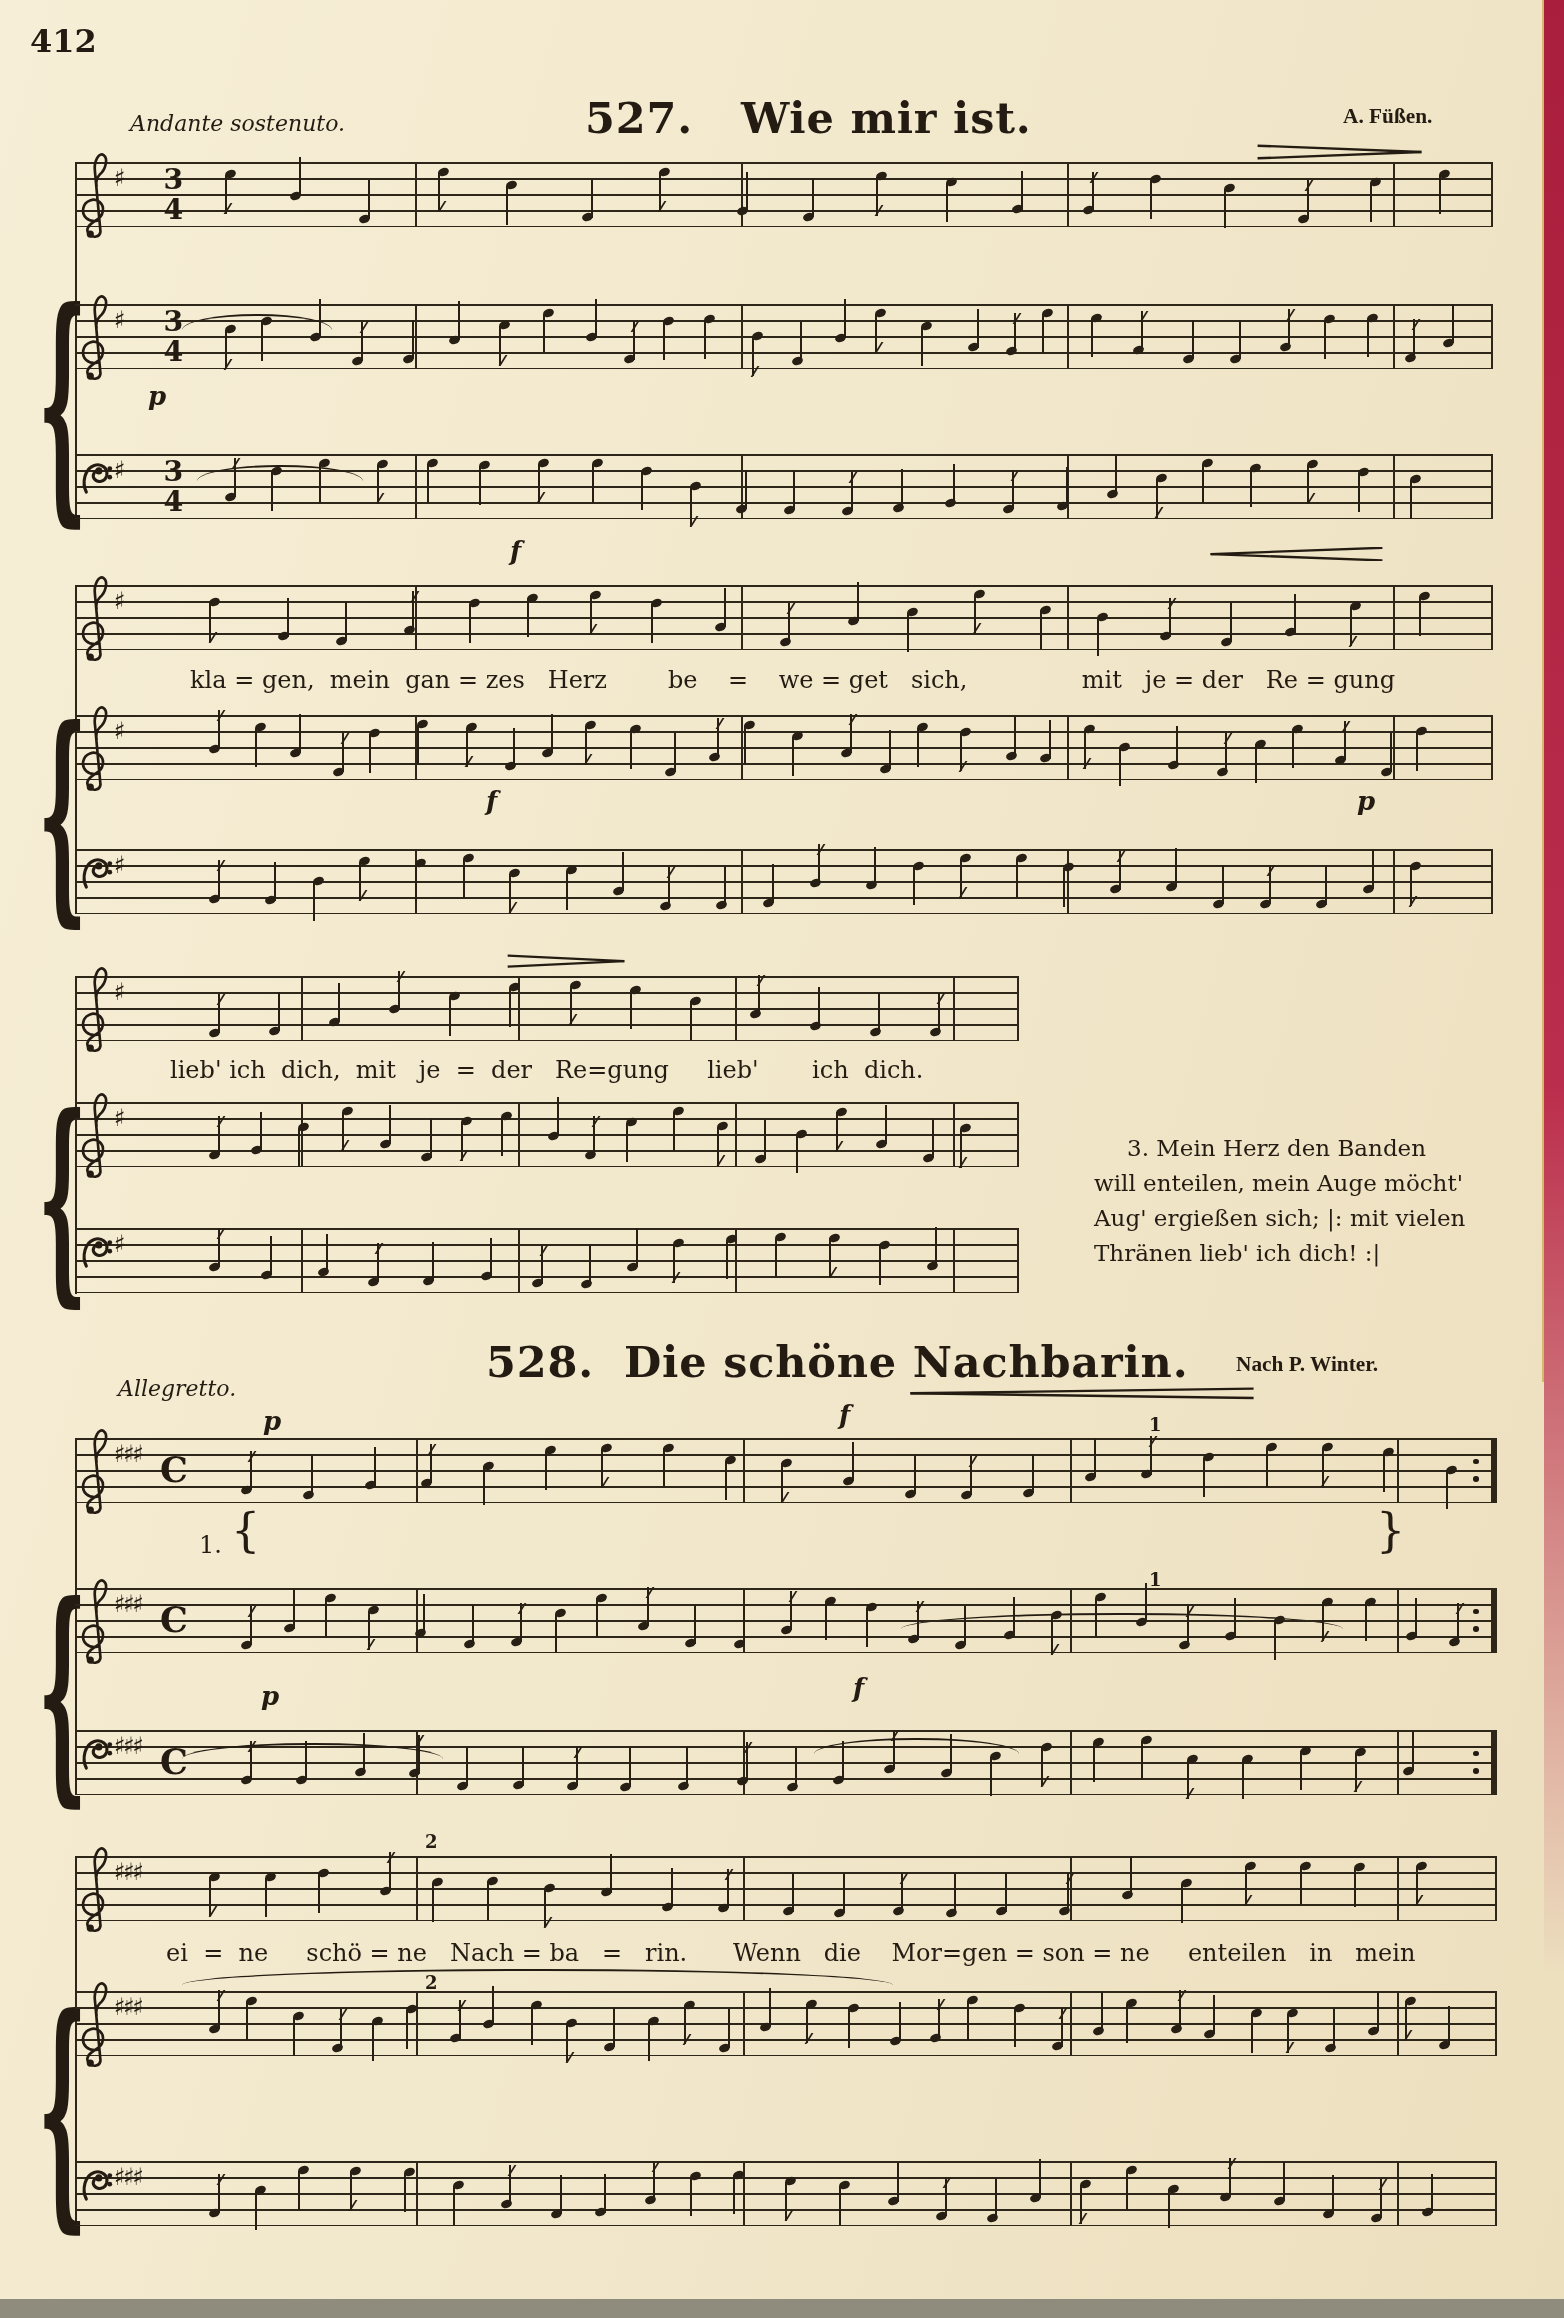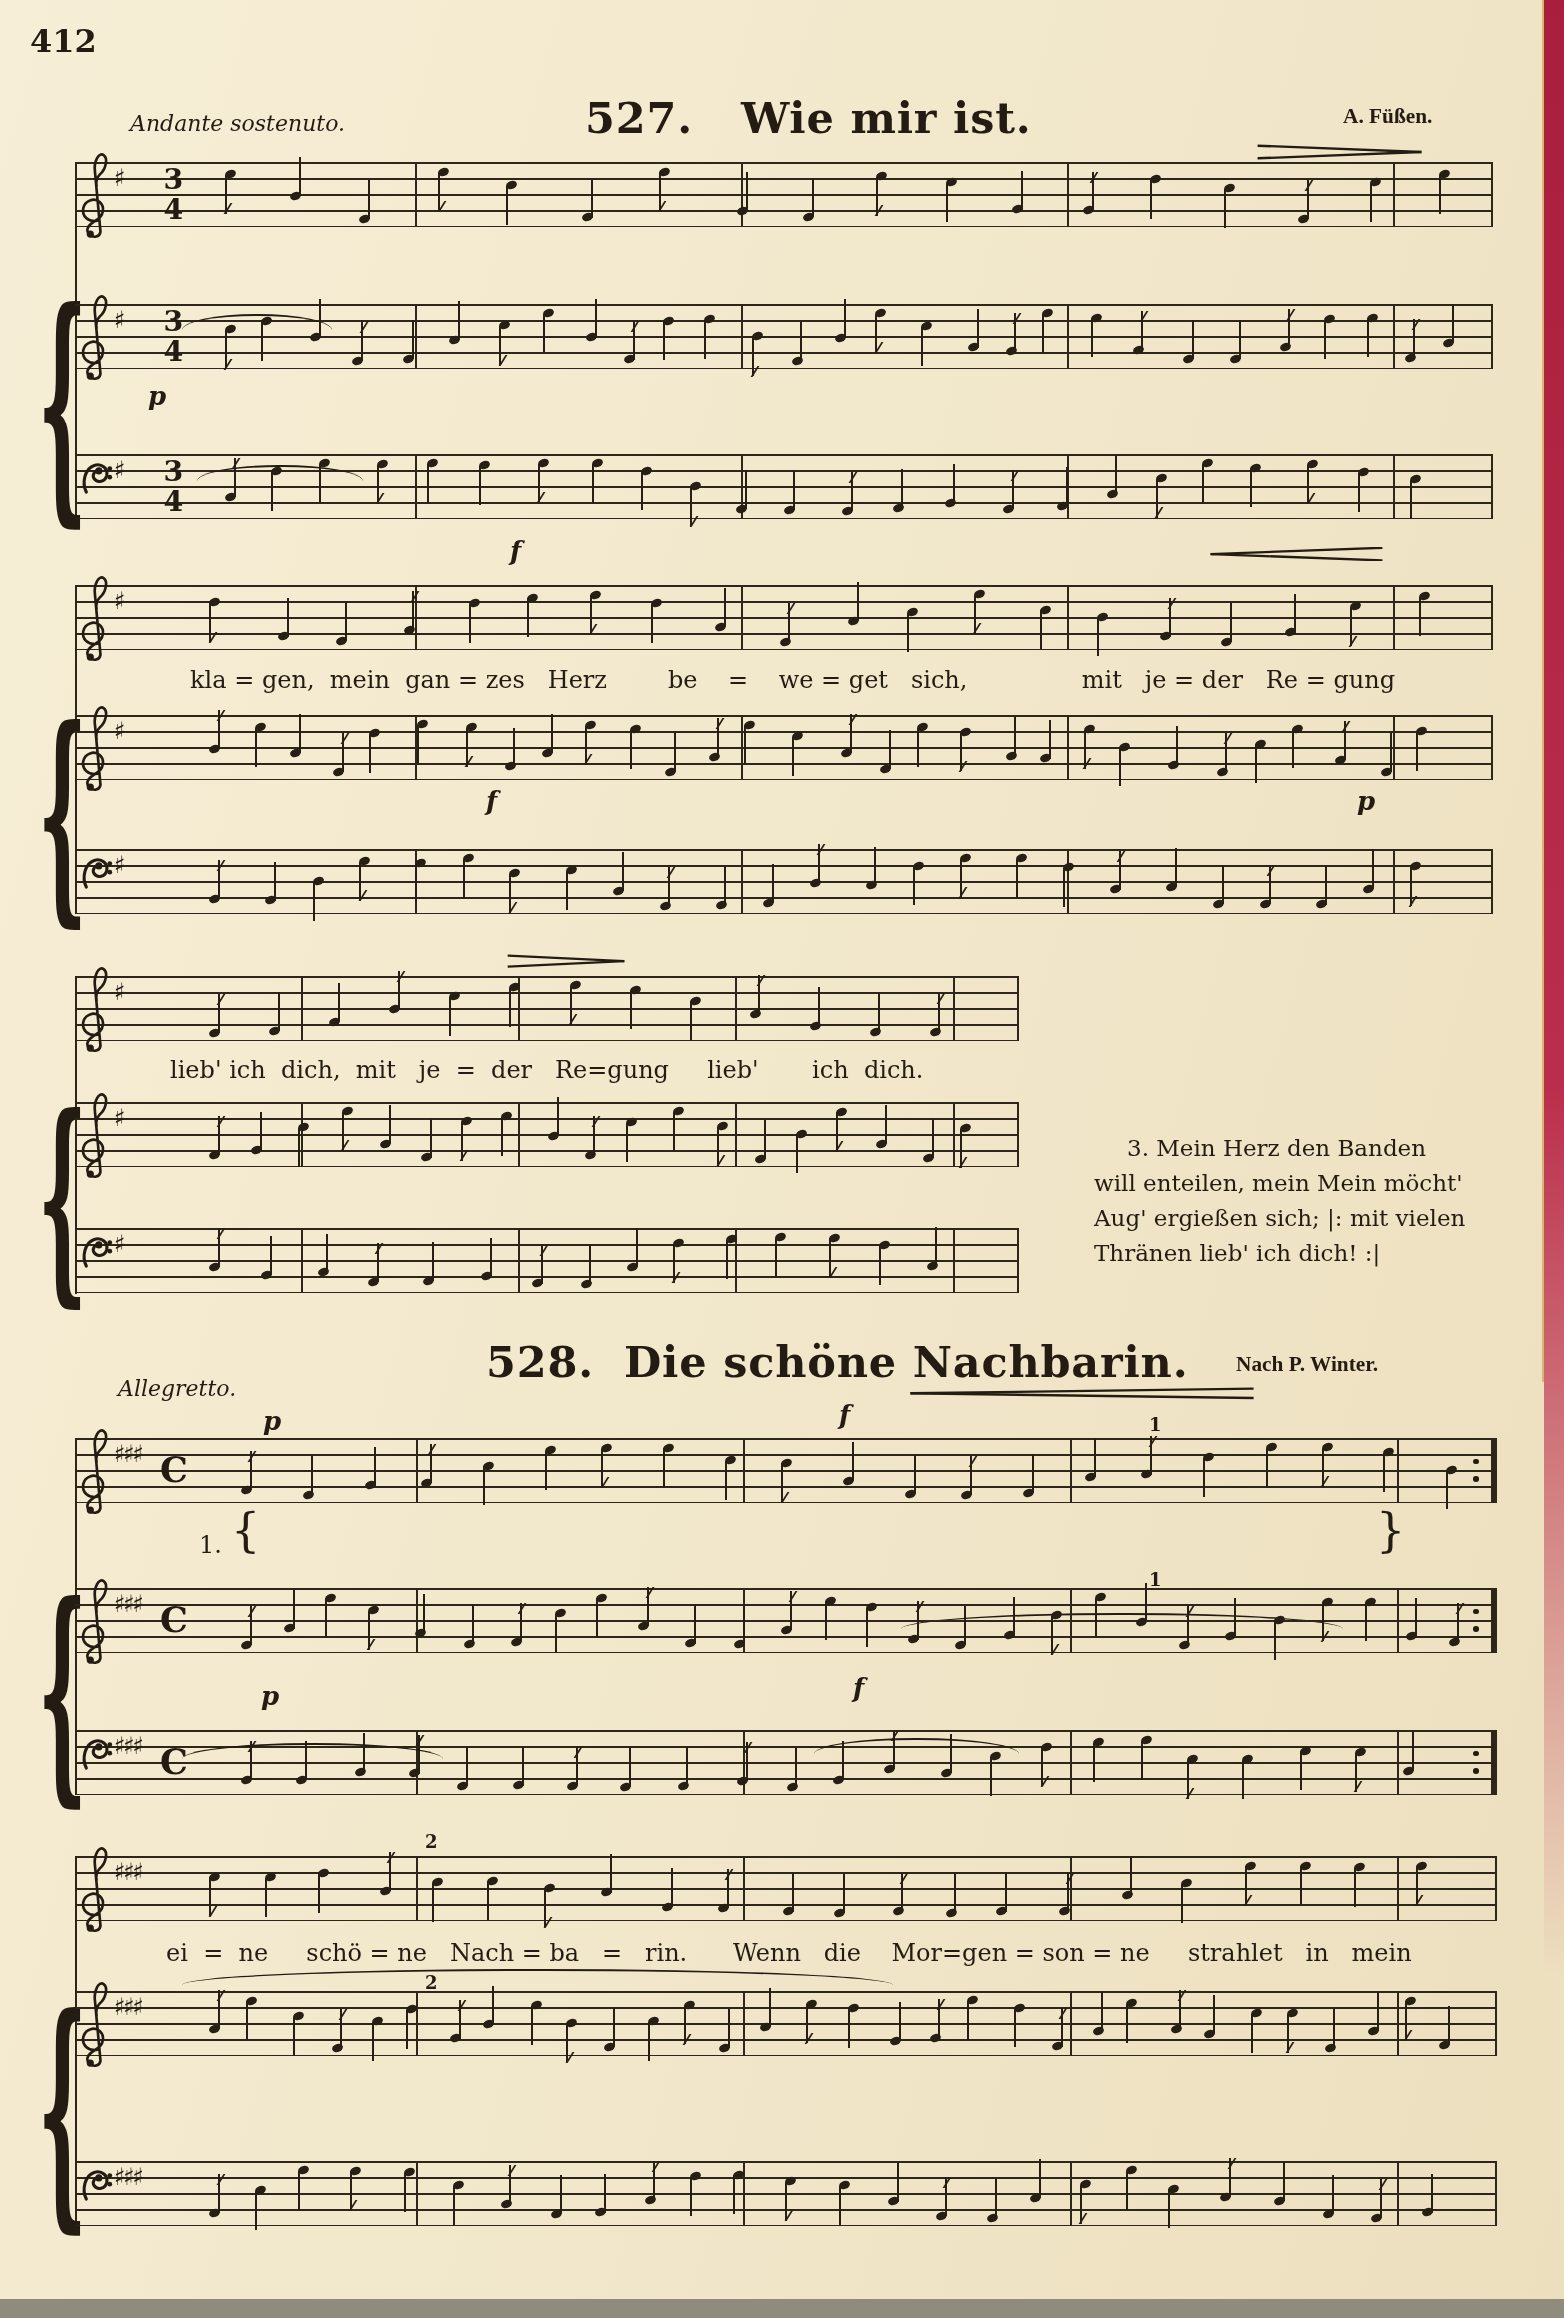--- a/index.html
+++ b/index.html
@@ -665,21 +665,21 @@
       <i class="ns" style="left: 754px; top: 10.3px;"></i>
       <i class="nf" style="left: 757px; top: 39px;"></i>
       <i class="nh" style="left: 804px; top: 13.4px;"></i>
       <i class="ns" style="left: 804px; top: 18px;"></i>
       <i class="nh" style="left: 852px; top: 34px;"></i>
       <i class="ns" style="left: 860px; top: -0.8px;"></i>
     </div>
 
   <div class="abs t-verse" style="left:1094px;top:1131px;width:462px;">
     <div class="ind">3. Mein Herz den Banden</div>
-    <div>will enteilen, mein Mein möcht'</div>
+    <div>will enteilen, mein Auge möcht'</div>
     <div>Aug' ergießen sich; |: mit vielen</div>
     <div>Thränen lieb' ich dich! :|</div>
   </div>
 
   <div class="abs t-title" style="left:486px;top:1337px;">528.</div>
   <div class="abs t-title" style="left:624px;top:1337px;">Die schöne Nachbarin.</div>
   <div class="abs t-comp" style="left:1236px;top:1352px;">Nach P. Winter.</div>
   <svg class="abs" style="left:908px;top:1387px;" width="348" height="12.6" viewBox="0 0 440 16">
     <line x1="2" y1="8" x2="438" y2="2" stroke="#241c12" stroke-width="3"></line>
     <line x1="2" y1="8" x2="438" y2="14" stroke="#241c12" stroke-width="3"></line>
@@ -980,21 +980,21 @@
       <i class="ns" style="left: 1170px; top: 10.3px;"></i>
       <i class="nf" style="left: 1172px; top: 39px;"></i>
       <i class="nh" style="left: 1225px; top: 5.5px;"></i>
       <i class="ns" style="left: 1225px; top: 10.3px;"></i>
       <i class="nh" style="left: 1279px; top: 7.1px;"></i>
       <i class="ns" style="left: 1279px; top: 12px;"></i>
       <i class="nh" style="left: 1341px; top: 5.5px;"></i>
       <i class="ns" style="left: 1341px; top: 10.3px;"></i>
       <i class="nf" style="left: 1343px; top: 39px;"></i>
     </div>
-  <div class="abs t-lyr" style="left:166px;top:1939px;">ei  =  ne     schö = ne   Nach = ba   =   rin.      Wenn   die    Mor=gen = son = ne     strahlet   in   mein</div>
+  <div class="abs t-lyr" style="left:166px;top:1939px;">ei  =  ne     schö = ne   Nach = ba   =   rin.      Wenn   die    Mor=gen = son = ne     enteilen   in   mein</div>
   <div class="slur" style="left:182px;top:1969px;width:711px;"></div>
 
   <div class="brace" style="left:32px;top:2060px;transform:scale(.8,2.6);">{</div>
   <div class="abs t-volta" style="left:425px;top:1972px;">2</div>
   <div class="staff" style="left:75px;top:1991px;width:1422px;">
     <svg class="clef" width="36" height="103" viewBox="0 0 46 130">
         <path d="M26 96 C14 98 6 90 8 80 C10 70 22 66 29 72 C36 78 34 90 25 95 C14 101 10 108 16 114 C21 118 29 117 30 110 L23 34 C21 20 28 8 34 12 C40 16 37 30 29 37 C25 41 24 46 25 52" fill="none" stroke="#241c12" stroke-width="3.4" stroke-linecap="round"></path>
         <circle cx="17" cy="113" r="4.6" fill="#241c12"></circle>
       </svg>
     <span class="keysig">♯♯♯</span>

